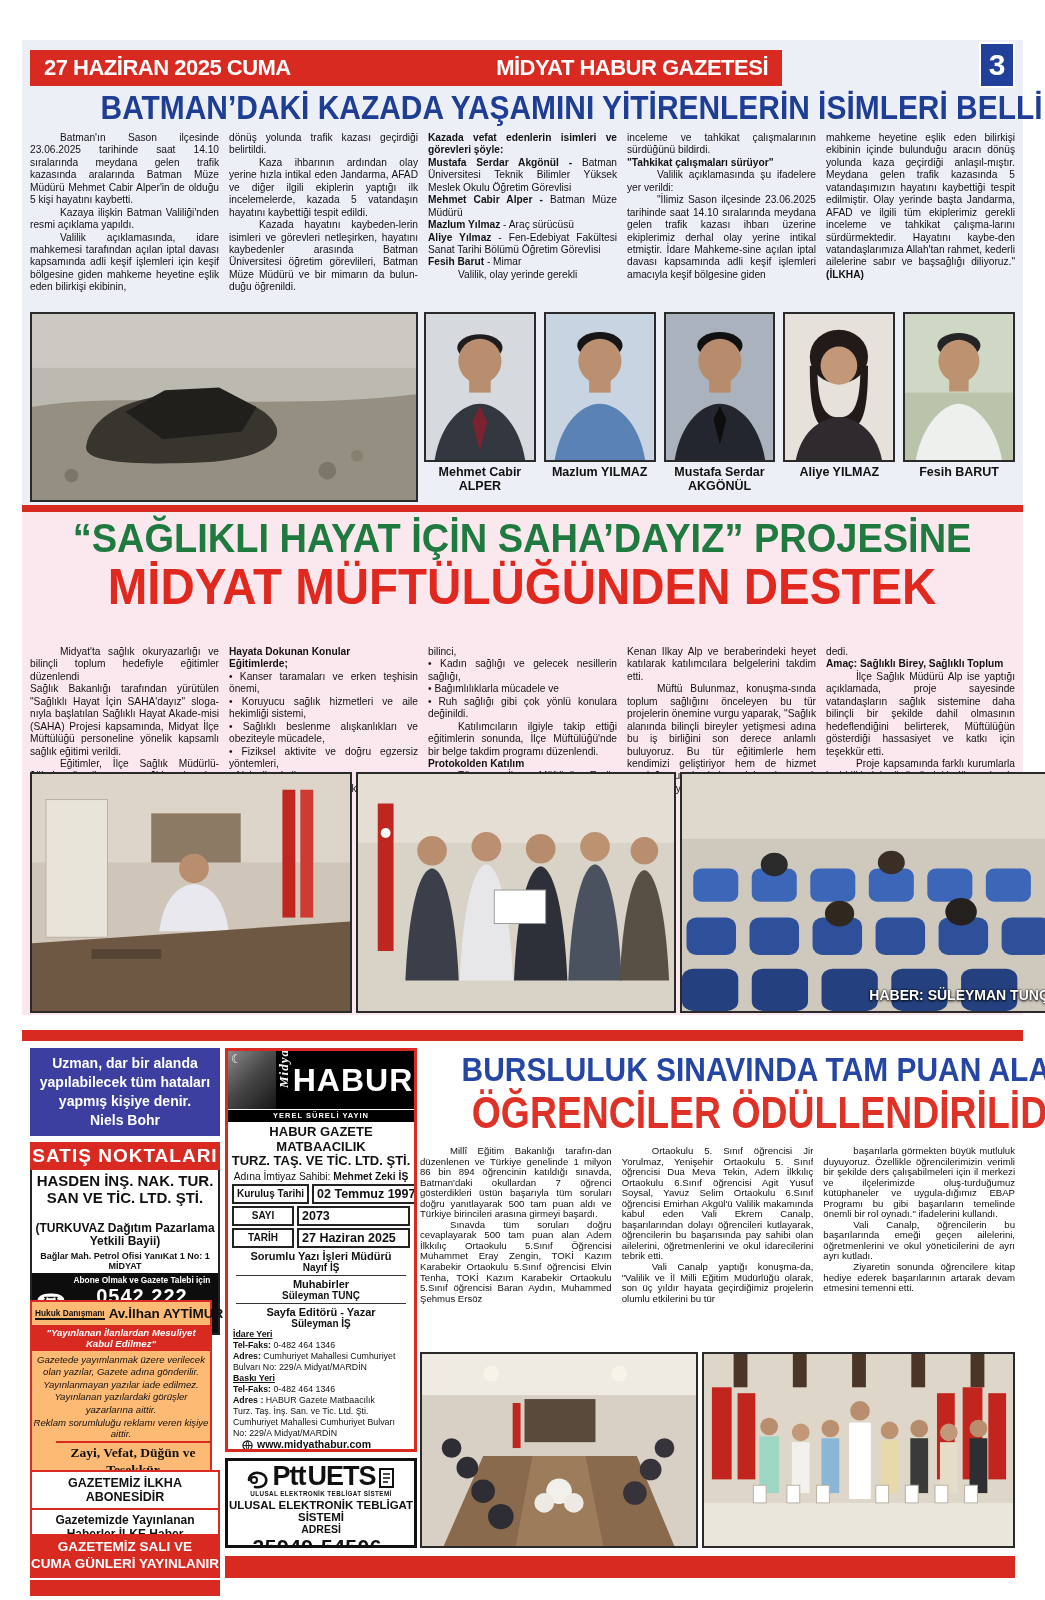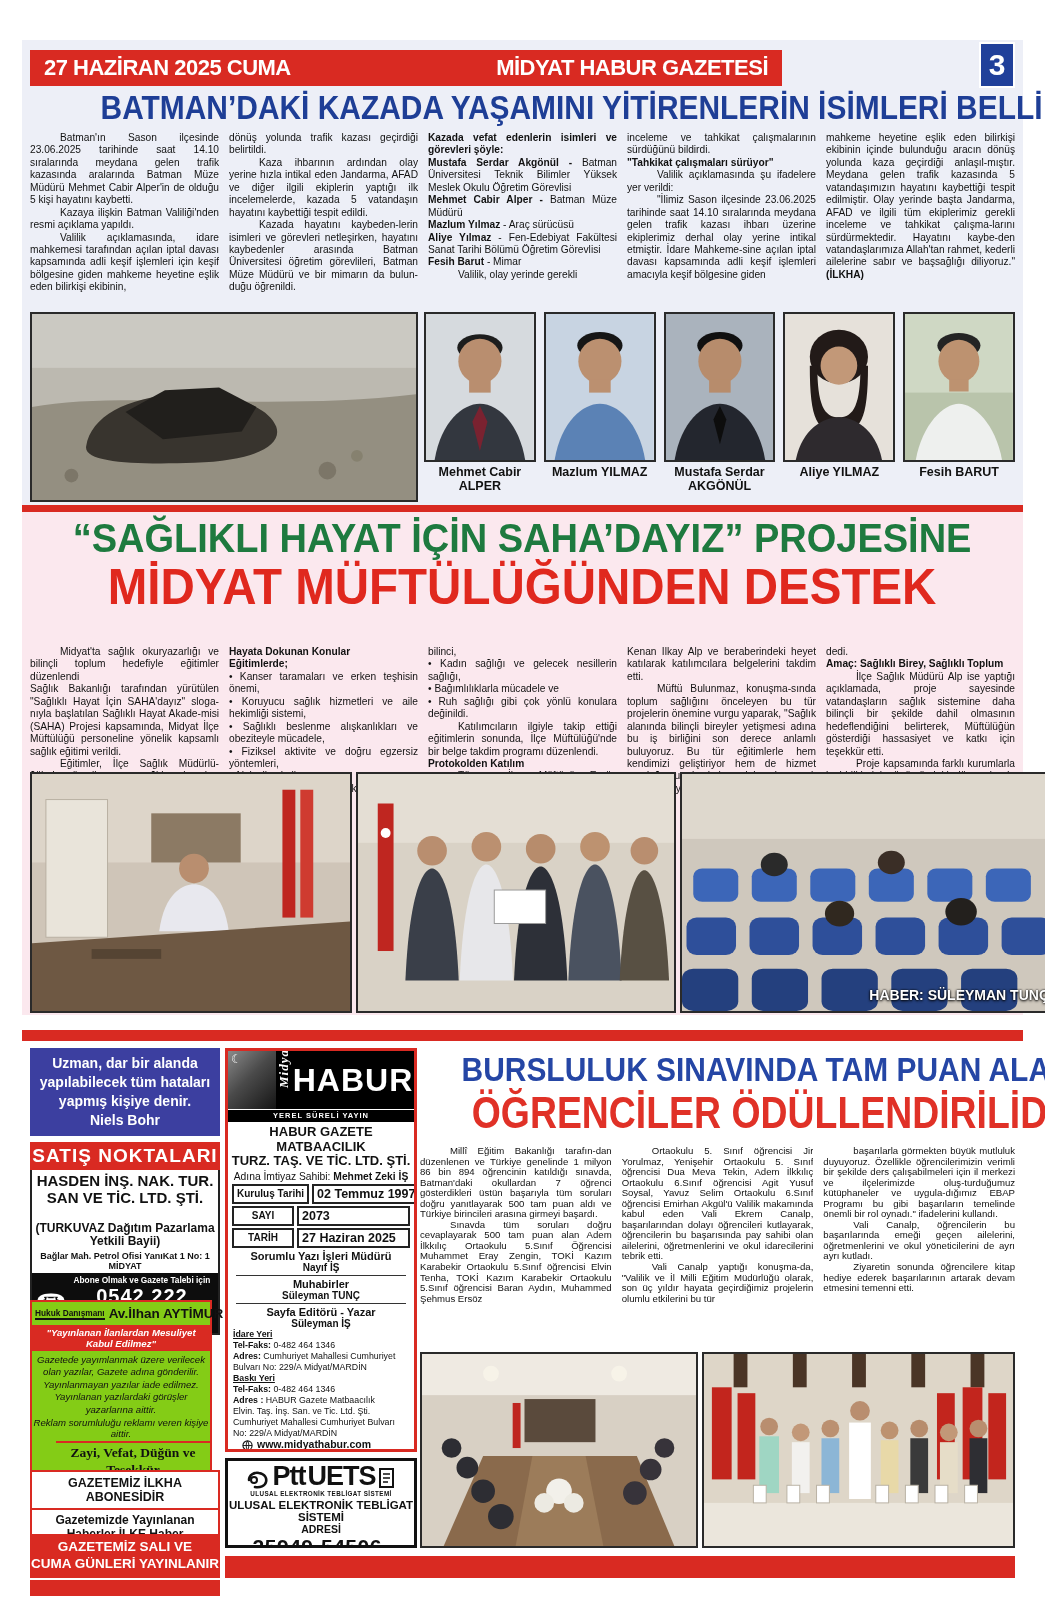--- a/index.html
+++ b/index.html
@@ -60,21 +60,21 @@
   .sales-b{border:2px solid #222;border-top:none;background:#fff;text-align:center;padding-top:3px;}
   .sales-co{font-weight:bold;font-size:15px;line-height:1.12;}
   .sales-sub{font-weight:bold;font-size:12px;line-height:1.15;margin-top:15px;}
   .sales-ad{font-weight:bold;font-size:9px;margin:2px 0;}
   .sales-ph{background:#0d0d0d;color:#fff;display:flex;align-items:center;gap:4px;padding:2px 4px;}
   .ph-ic{font-size:24px;line-height:1;}
   .ph-tx{flex:1;text-align:center;}
   .ph-l{font-size:8.3px;font-weight:bold;display:block;}
   .ph-n{font-size:20px;font-weight:bold;display:block;letter-spacing:1px;}
 
-  .legal{left:30px;top:1300px;width:182px;border:2px solid #d92a22;background:#84cc16;box-sizing:border-box;}
+  .legal{left:30px;top:1300px;width:182px;border:2px solid #d92a22;background:#fdba74;box-sizing:border-box;}
   .row-adv{display:flex;align-items:center;gap:4px;padding:4px 3px;}
   .adv-l{font-size:8.3px;font-weight:bold;border-bottom:2px solid #111;white-space:nowrap;}
   .adv-n{font-size:13.5px;font-weight:bold;flex:1;text-align:center;white-space:nowrap;}
   .row-disc{background:#d92a22;color:#fff;font-style:italic;font-weight:bold;font-size:9.6px;
             text-align:center;padding:2px 1px;}
   .row-pol{font-style:italic;font-size:9.6px;text-align:center;padding:3px 2px 1px;line-height:1.3;}
   .row-pol2{font-style:italic;font-size:9.6px;text-align:center;padding:0 1px 2px;}
   .row-zayi{border-top:2px solid #d92a22;font-family:"Liberation Serif",serif;font-weight:bold;
             font-size:13.5px;text-align:center;padding:2px;line-height:1.2;margin-left:24px;}
   .row-zayi .l2{font-style:italic;font-size:12px;display:block;}
@@ -457,21 +457,21 @@
     <div class="maddr">
       <span class="lab">İdare Yeri</span>
       <span class="b">Tel-Faks:</span> <span>0-482 464 1346</span><br>
       <span class="b">Adres:</span> <span>Cumhuriyet Mahallesi Cumhuriyet</span><br>
       <span>Bulvarı No: 229/A Midyat/MARDİN</span>
     </div>
     <div class="maddr">
       <span class="lab">Baskı Yeri</span>
       <span class="b">Tel-Faks:</span> <span>0-482 464 1346</span><br>
       <span class="b">Adres :</span> <span>HABUR Gazete Matbaacılık</span><br>
-      <span>Elvin. Taş. İnş. San. ve Tic. Ltd. Şti.</span><br>
+      <span>Turz. Taş. İnş. San. ve Tic. Ltd. Şti.</span><br>
       <span>Cumhuriyet Mahallesi Cumhuriyet</span> <span>Bulvarı No: 229/A Midyat/MARDİN</span>
     </div>
     <div class="msoc">
       <svg viewBox="0 0 24 24">
           <circle cx="12" cy="12" r="10" fill="none" stroke="#111" stroke-width="2.4"></circle>
           <path d="M2,12 H22 M12,2 C8,7 8,17 12,22 C16,17 16,7 12,2" fill="none" stroke="#111" stroke-width="2"></path>
         </svg>
       <span>www.midyathabur.com</span>
     </div>
 

